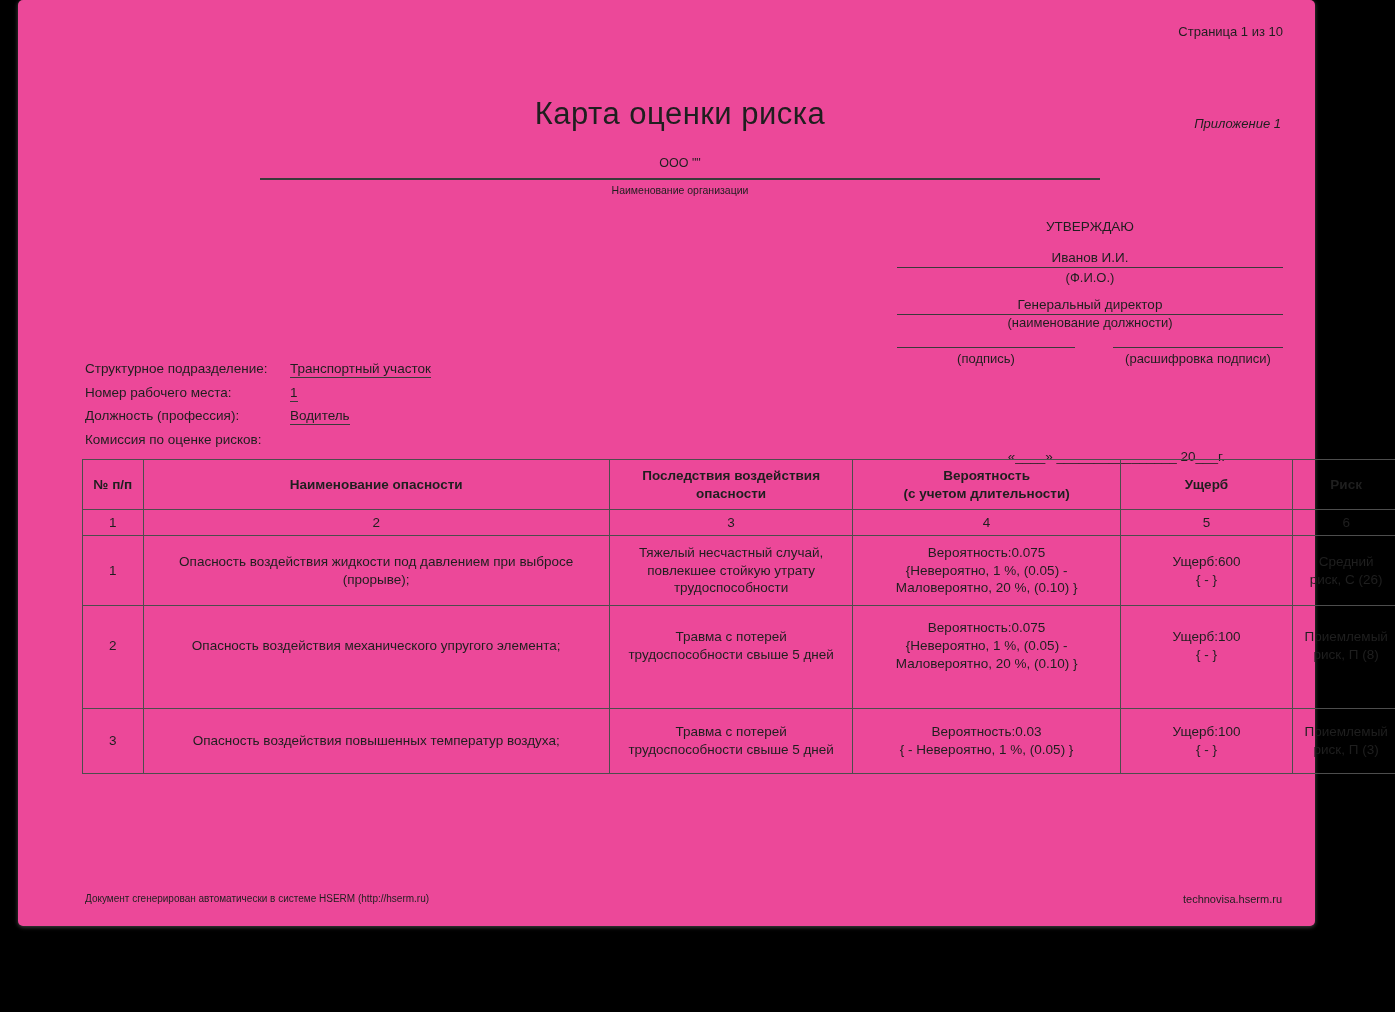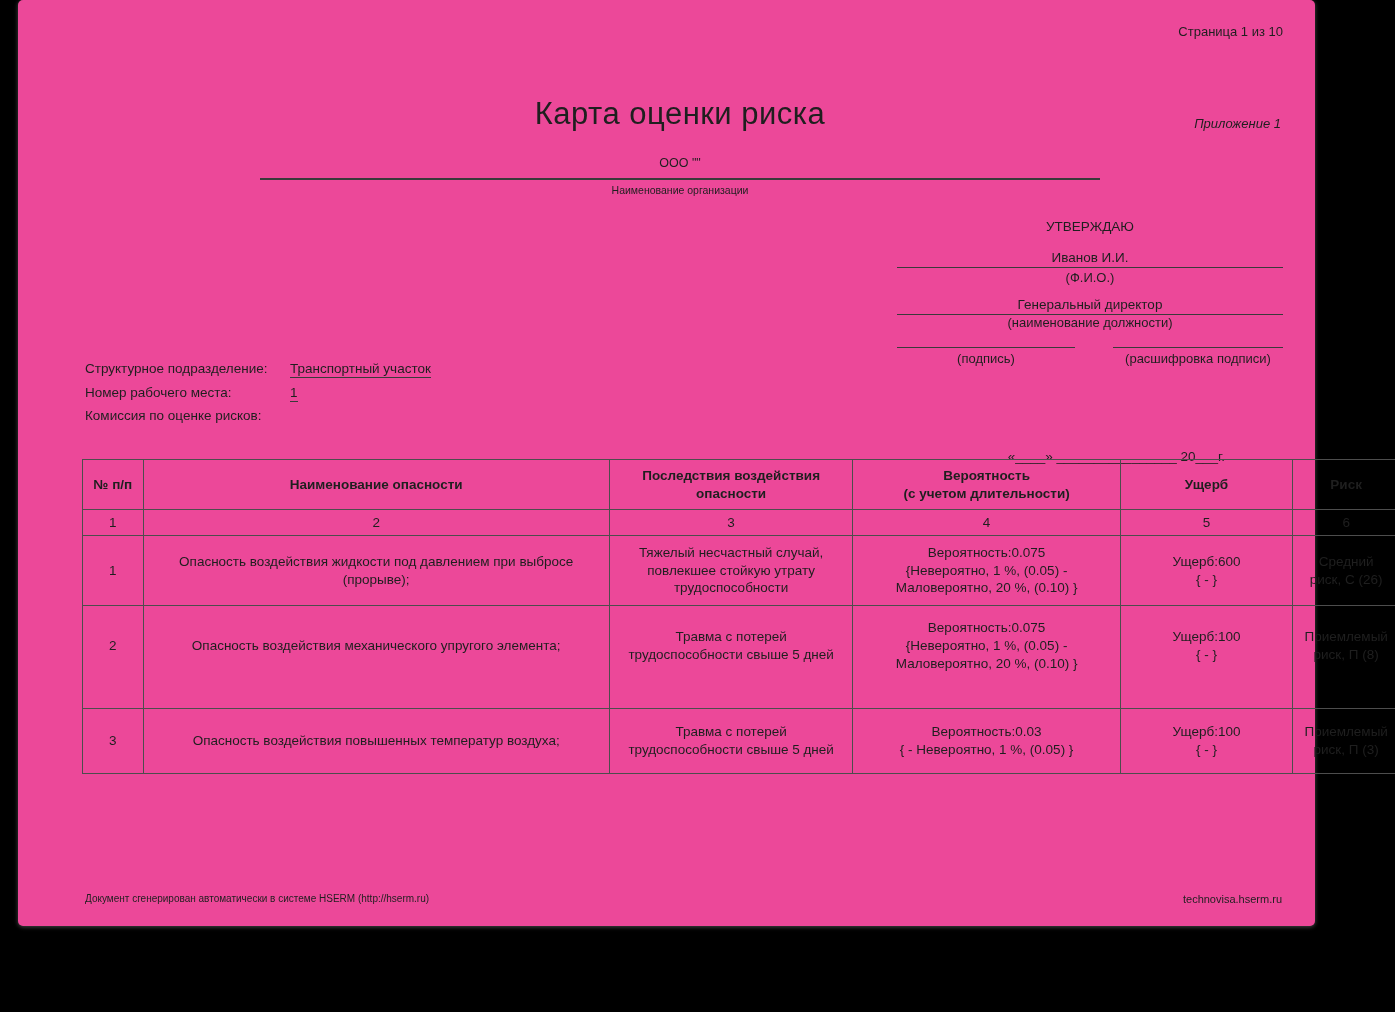--- a/index.html
+++ b/index.html
@@ -115,20 +115,24 @@
   </div>
 
   <div class="abs fields-block">
     <div class="field-row">
       <span class="field-label">Структурное подразделение:</span>
       <span class="field-value">Транспортный участок</span>
     </div>
     <div class="field-row">
       <span class="field-label">Номер рабочего места:</span>
       <span class="field-value">1</span>
+    </div>
+    <div class="field-row">
+      <span class="field-label">Должность (профессия):</span>
+      <span class="field-value">Водитель</span>
     </div>
     <div class="field-row">
       <span class="field-label">Комиссия по оценке рисков:</span>
     </div>
   </div>
 
   <div class="abs date-line">«____» ________________ 20___г.</div>
 
   <table class="risk-table">
     <colgroup>

